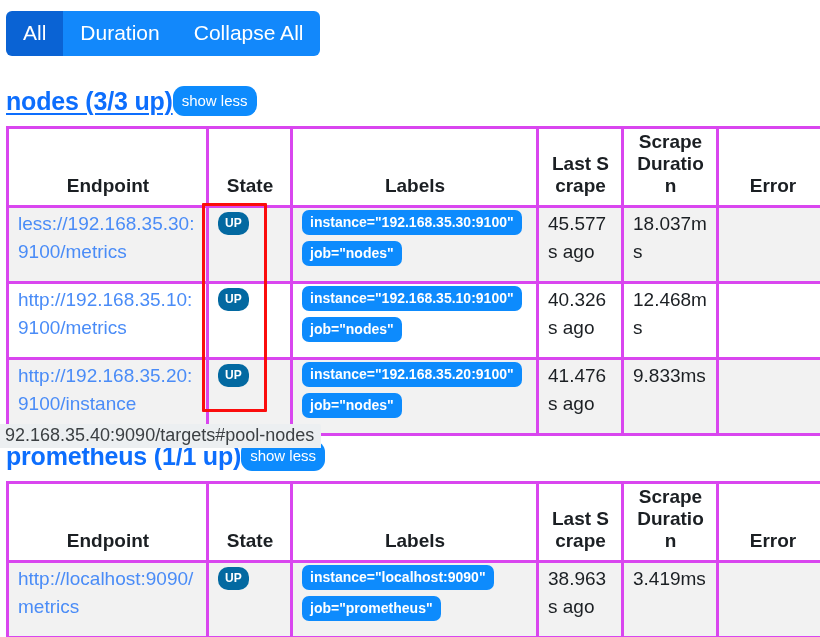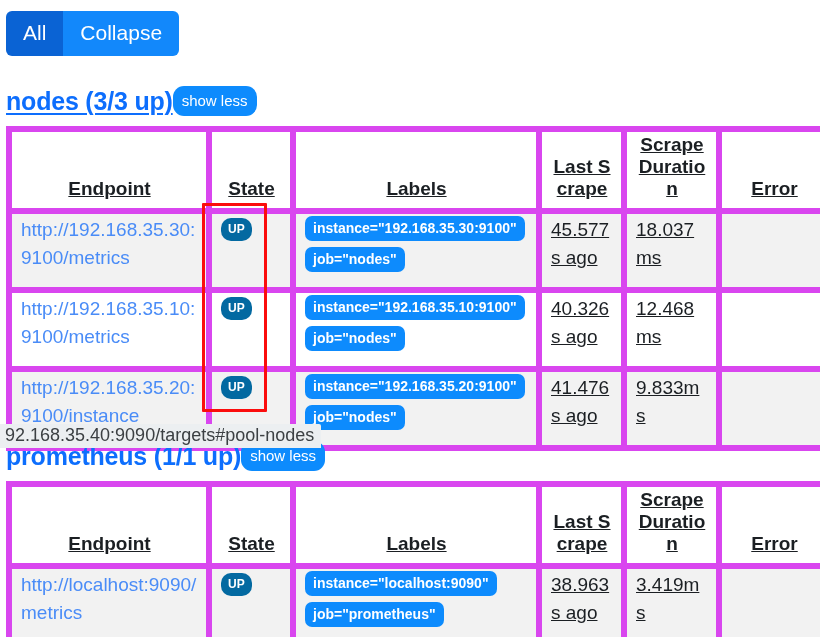--- a/index.html
+++ b/index.html
@@ -82,25 +82,24 @@
   table.targets {
     position: absolute;
     border-collapse: collapse;
     table-layout: fixed;
     width: 820px;
     left: 6px;
     font-size: 19px;
   }
   table.targets th,
   table.targets td {
-    border: 6px solid #d946ef;
+    border: 3px solid #d946ef;
     vertical-align: top;
     padding: 2px 8px 9px 9px;
     word-break: break-all;
-    text-decoration: underline;
   }
   table.targets thead th {
     vertical-align: bottom;
     font-weight: bold;
     font-size: 19px;
     color: #1b1f23;
     background: #ffffff;
     border-bottom-width: 2px;
     border-bottom-color: #cfd4d9;
     height: 52px;
@@ -183,21 +182,22 @@
     border-top-right-radius: 2px;
   }
 </style>
 </head>
 <body>
 
 <div class="page">
 
   <div class="btn-group">
     <button class="btn active">All</button>
-    <button class="btn">Collapse</button>
+    <button class="btn">Duration</button>
+    <button class="btn">Collapse All</button>
   </div>
 
   <div class="section-head" style="left:6px; top:86px;">
     <span class="section-title underlined">nodes (3/3 up)</span>
     <button class="show-less">show less</button>
   </div>
 
   <table class="targets" style="top:126px;">
     <colgroup>
       <col class="c-endpoint">
@@ -213,21 +213,21 @@
         <th>State</th>
         <th>Labels</th>
         <th>Last Scrape</th>
         <th>Scrape Duration</th>
         <th>Error</th>
       </tr>
     </thead>
     <tbody>
       <tr class="odd">
         <td>
-          <a class="endpoint-link">http://192.168.35.30:9100/metrics</a>
+          <a class="endpoint-link">less://192.168.35.30:9100/metrics</a>
         </td>
         <td>
           <span class="badge-up">UP</span>
         </td>
         <td>
           <span class="label-pill">instance="192.168.35.30:9100"</span>
           <span class="label-pill">job="nodes"</span>
         </td>
         <td class="cell-text">45.577s ago</td>
         <td class="cell-text">18.037ms</td>

